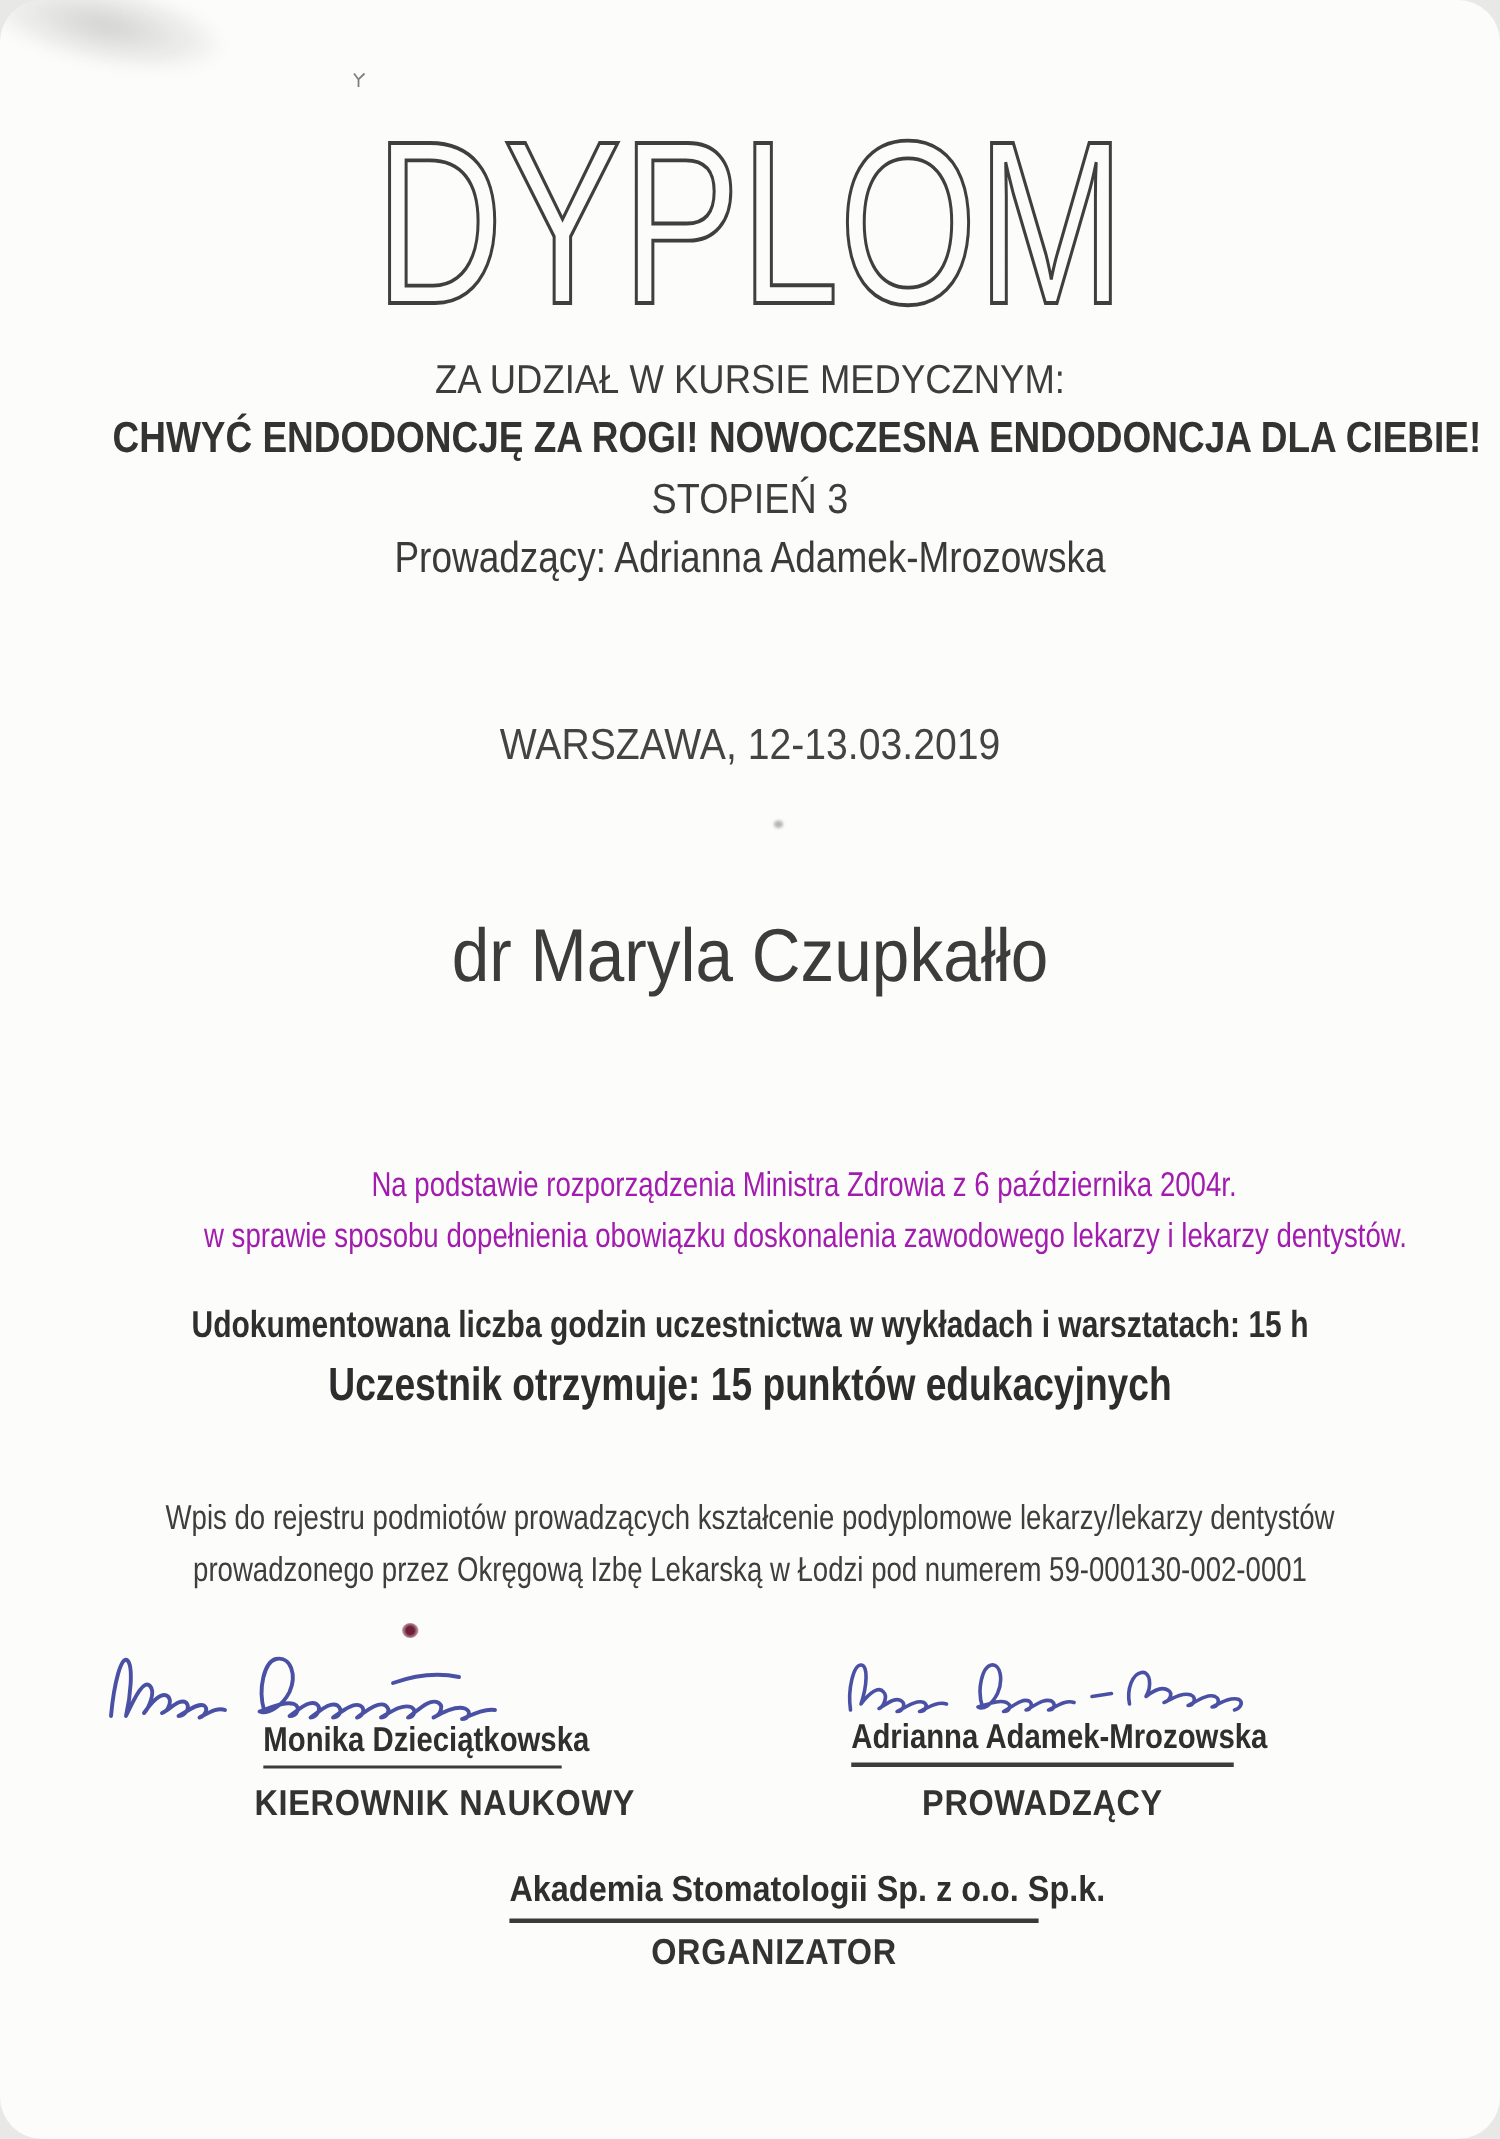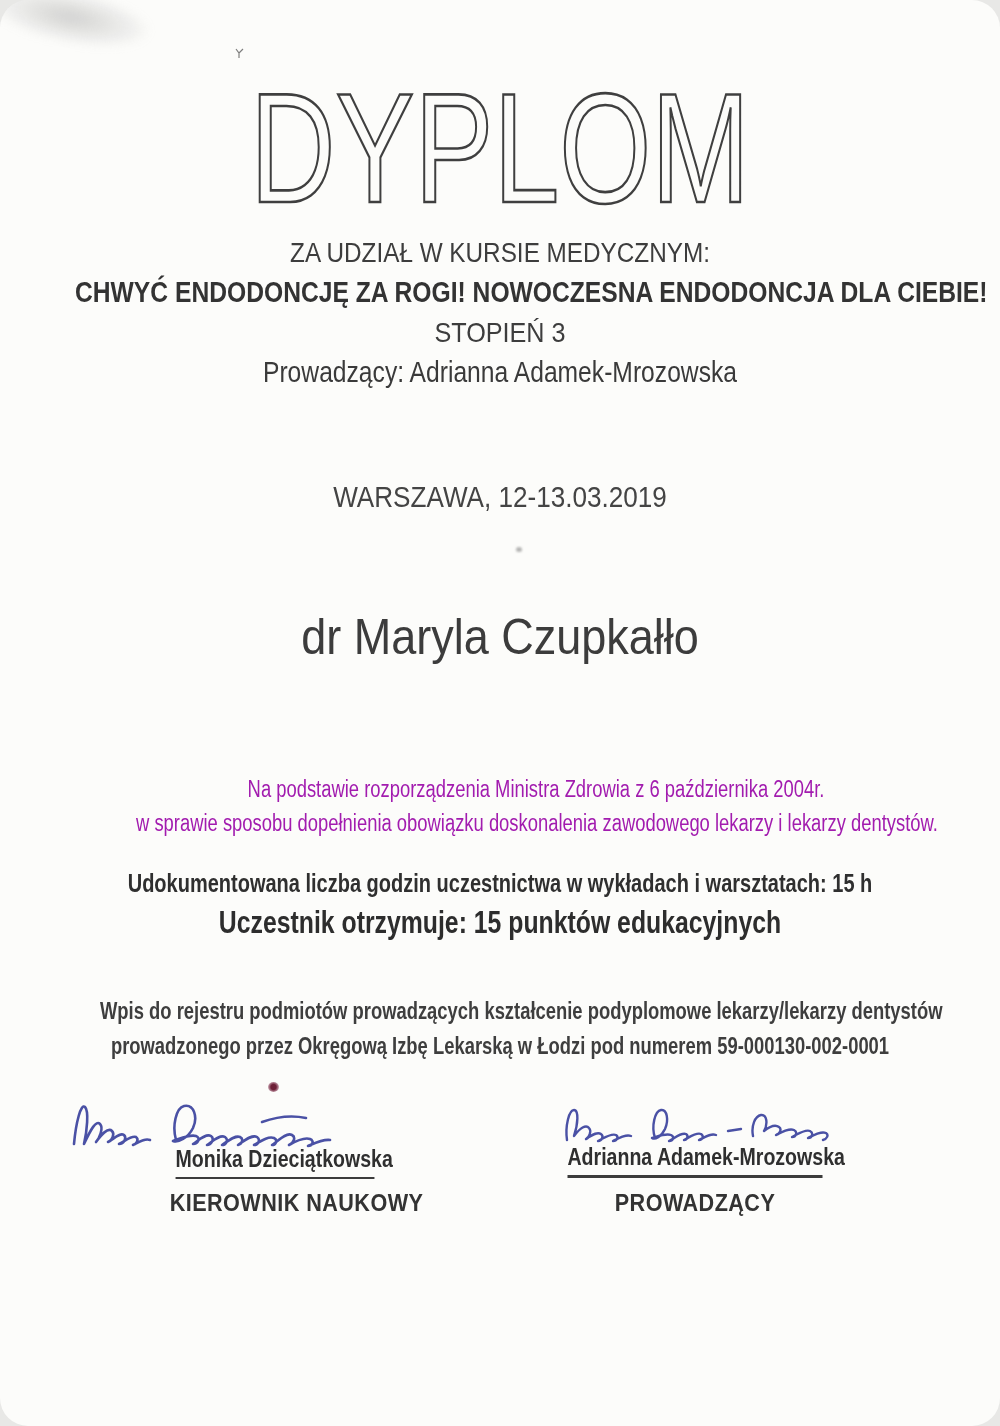--- a/index.html
+++ b/index.html
@@ -23,21 +23,21 @@
   .title-svg { position:absolute; top:86px; left:240px; }
   .subtitle      { top:238px; font-size:27px; letter-spacing:0px; color:#3d3d3d; }
   .course-title  { top:276px; font-size:29px; font-weight:bold; color:#333; }
   .course-level  { top:317px; font-size:28px; color:#3d3d3d; }
   .instructor    { top:356px; font-size:29px; color:#3a3a3a; }
   .loc-date      { top:481px; font-size:29px; color:#444; }
   .recipient     { top:608px; font-size:50px; color:#3c3c3c; }
   .legal         { top:772px; font-size:23px; line-height:34px; color:#a21caf;padding-left:36px; }
   .hours         { top:869px; font-size:25px; font-weight:bold; color:#2f2f2f; }
   .points        { top:905px; font-size:31px; font-weight:bold; color:#2d2d2d; }
-  .registry      { top:994px; font-size:23px; line-height:35px; color:#3e3e3e;font-weight:bold; }
+  .registry      { top:994px; font-size:23px; line-height:35px; color:#3e3e3e; }
 
   .sig-block { position:absolute; }
   .sig-block.left  { left:118px; top:1088px; width:314px; }
   .sig-block.right { left:545px; top:1088px; width:300px; }
   .sig-ink { position:absolute; }
   .sig-ink.left  { left:-52px; top:6px; }
   .sig-ink.right { left:8px;  top:10px; }
   .sig-name {
     position:absolute; text-align:center;
     font-weight:bold; font-size:23px; color:#2f2f2f;
@@ -137,14 +137,18 @@
         <path d="M14,42 C12,28 16,12 21,12 C26,12 25,26 21,38 C27,30 33,26 36,30 C39,33 36,40 33,41 C38,38 44,33 48,36 C51,38 49,43 45,43 C51,40 58,35 63,37 C66,39 64,43 60,43 C66,40 73,36 78,38"></path>
         <path d="M102,40 C98,28 102,13 108,12 C114,11 116,22 112,31 C108,39 102,42 99,40 C106,38 113,35 118,37 C122,39 120,43 116,43 C122,40 128,34 133,36 C136,38 134,42 131,42 C137,39 143,34 148,36 C151,38 150,42 146,42 C152,39 158,35 163,37"></path>
         <path d="M175,33 L188,31"></path>
         <path d="M200,38 C198,28 202,18 208,17 C214,16 215,26 211,33 C216,29 222,26 226,29 C229,31 227,36 223,37 C229,34 236,30 241,32 C245,34 243,39 239,39 C245,36 252,31 257,33 C261,35 259,40 255,40 C261,37 268,33 273,35 C276,37 274,41 270,42"></path>
       </g>
     </svg>
     <div class="sig-name cond85">Adrianna Adamek-Mrozowska</div>
     <div class="sig-role cond90">PROWADZĄCY</div>
   </div>
 
+  <div class="org-block">
+    <div class="org-name cond90">Akademia Stomatologii Sp. z o.o. Sp.k.</div>
+    <div class="org-role cond90">ORGANIZATOR</div>
+  </div>
 
 </div>
 
 </body></html>

